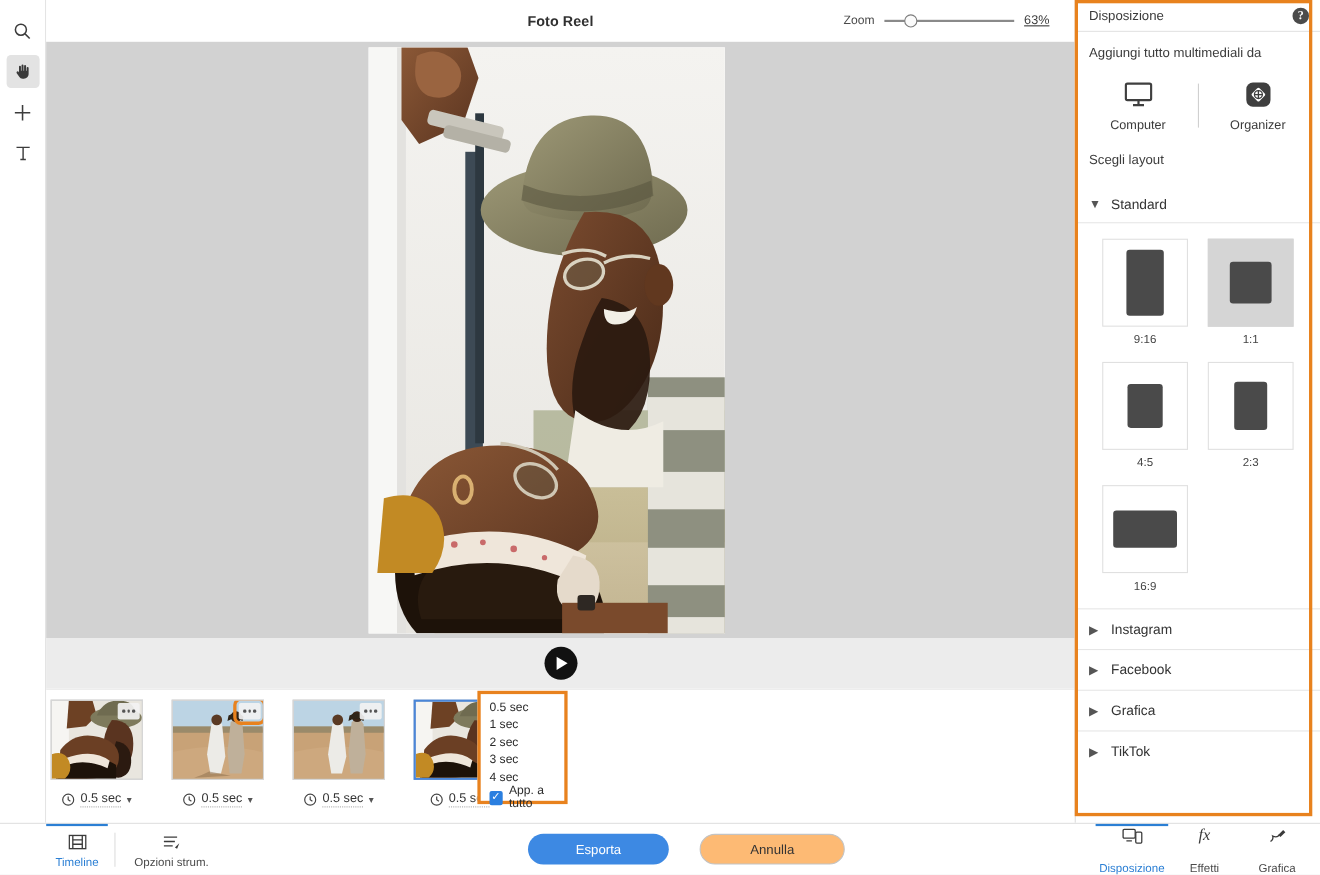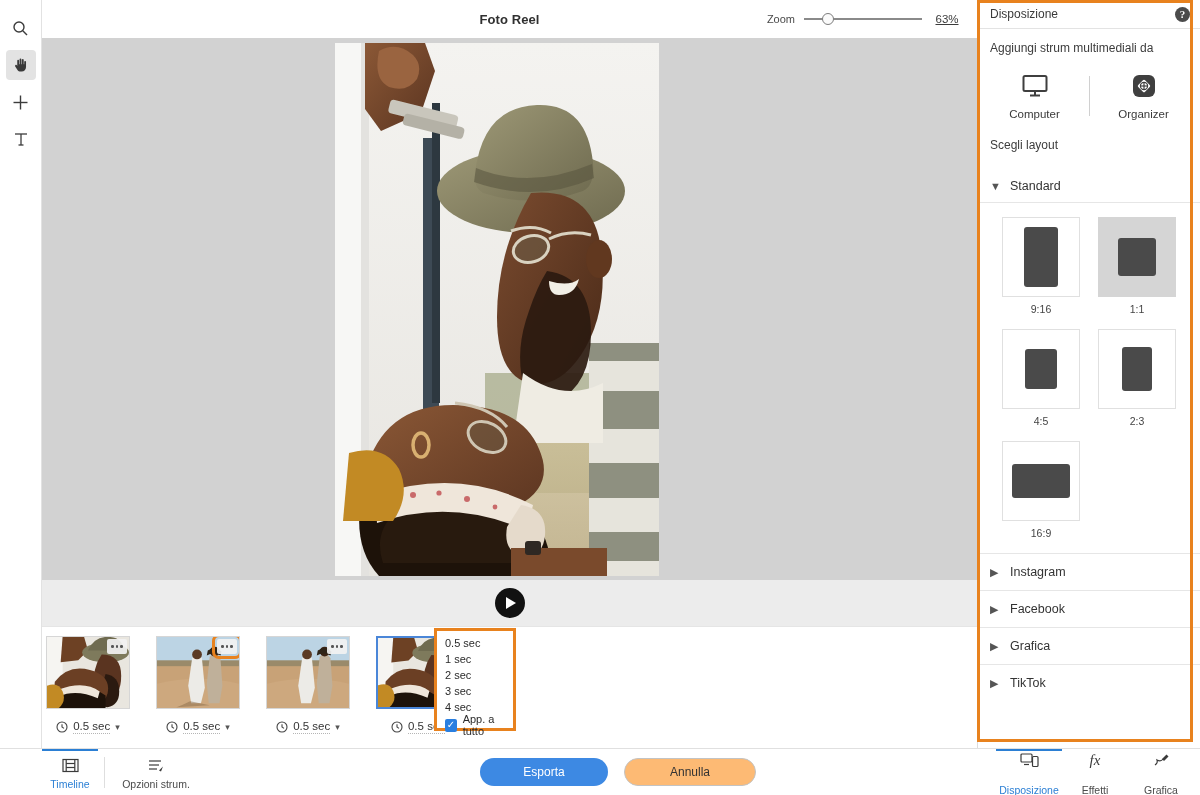--- a/index.html
+++ b/index.html
@@ -40,21 +40,21 @@
   }
   .zoom-label { font-size: 11px; color: #4a4a4a; }
   .zoom-track {
     position: relative; width: 118px; height: 2px; background: #8a8a8a;
   }
   .zoom-knob {
     position: absolute; left: 24px; top: 50%; transform: translate(-50%,-50%);
     width: 12px; height: 12px; border-radius: 50%;
     background: #fbfbfb; border: 1.5px solid #7d7d7d;
   }
-  .zoom-pct { font-size: 11.5px; color: #3b3b3b; width: 32px; text-align:center;text-decoration:underline; }
+  .zoom-pct { font-size: 11.5px; color: #3b3b3b; width: 32px; text-align:left;text-decoration:underline; }
 
   
   .stage {
     position: absolute; left: 42px; top: 38px; width: 935px; height: 542px;
     background: #d2d2d2; overflow: hidden;
   }
   .preview-frame {
     position: absolute; left: 293px; top: 5px; width: 324px; height: 533px;
     background: #ffffff; overflow: hidden;
   }
@@ -193,21 +193,21 @@
     width: 56px; height: 47px; display:flex; flex-direction:column;
     align-items:center; justify-content:center; gap:4px;
     font-size: 10.5px; color: #4b4b4b; padding-top:2px;
   }
   .bb-tab.active { color: #2b7fd4; border-top: 2px solid #2b7fd4; padding-top:0; }
   .bb-tab .ico { height: 17px; display:flex; align-items:center; }
   .bb-vdiv { width: 1px; height: 31px; background: #dedede; align-self:center; margin: 0 6px; }
   .bb-wide { width: 90px; }
 
   .bb-center {
-    position:absolute; left: 480px; top: 9px; display:flex; gap: 16px;
+    position:absolute; left: 480px; top: 9px; display:flex; gap: 28px;
   }
   .btn-primary {
     width: 128px; height: 28px; border-radius: 14px; background: #3d89e3; color:#fff;
     font-size: 12px; display:flex; align-items:center; justify-content:center; border:none;
   }
   .btn-ghost {
     width: 132px; height: 28px; border-radius: 14px; background: #fdba74; color:#333;
     font-size: 12px; display:flex; align-items:center; justify-content:center;
     border: 1px solid #c3c3c3;
   }
@@ -513,21 +513,21 @@
     </div>
   </div>
 
   <div class="right-panel">
     <div class="rp-head">
       <span class="rp-title">Disposizione</span>
       <span class="help-icon">?</span>
     </div>
 
     <div class="rp-body">
-      <div class="rp-label">Aggiungi strum multimediali da</div>
+      <div class="rp-label">Aggiungi tutto multimediali da</div>
       <div class="src-row">
         <div class="src-item">
           <div class="ico">
             <svg width="26" height="24" viewBox="0 0 26 24" fill="none" stroke="#3f3f3f" stroke-width="2">
               <rect x="1.5" y="2" width="23" height="15" rx="1.5"></rect>
               <line x1="13" y1="17" x2="13" y2="21"></line>
                 <line x1="8" y1="21.5" x2="18" y2="21.5"></line>
             </svg>
           </div>
           <div class="cap">Computer</div>

